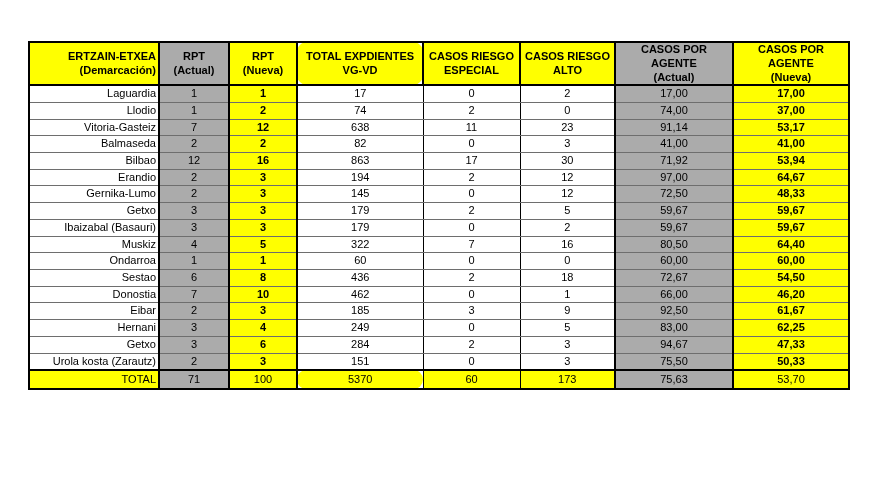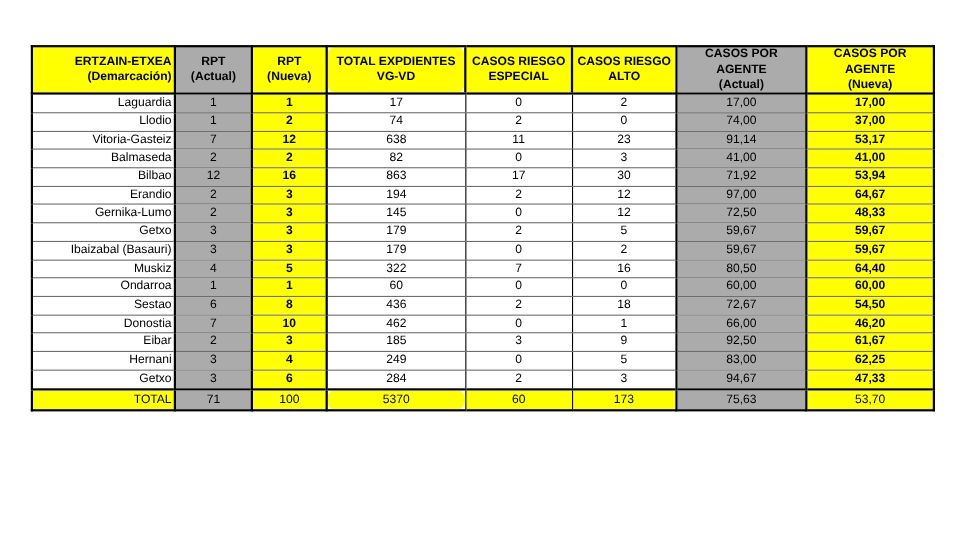--- a/index.html
+++ b/index.html
@@ -257,20 +257,30 @@
         <tr>
     <td class="c0">Getxo</td>
     <td class="c1 bg-gray">3</td>
     <td class="c2 bg-yellow">6</td>
     <td class="c3">284</td>
     <td class="c4">2</td>
     <td class="c5">3</td>
     <td class="c6 bg-gray">94,67</td>
     <td class="c7 bg-yellow">47,33</td>
   </tr>
+        <tr>
+    <td class="c0">Urola kosta (Zarautz)</td>
+    <td class="c1 bg-gray">2</td>
+    <td class="c2 bg-yellow">3</td>
+    <td class="c3">151</td>
+    <td class="c4">0</td>
+    <td class="c5">3</td>
+    <td class="c6 bg-gray">75,50</td>
+    <td class="c7 bg-yellow">50,33</td>
+  </tr>
       </tbody>
     <tfoot>
       <tr>
         <td class="c0 bg-yellow">TOTAL</td>
         <td class="c1 bg-gray">71</td>
         <td class="c2 bg-yellow">100</td>
         <td class="c3 bg-yellow">5370</td>
         <td class="c4 bg-yellow">60</td>
         <td class="c5 bg-yellow">173</td>
         <td class="c6 bg-gray">75,63</td>

